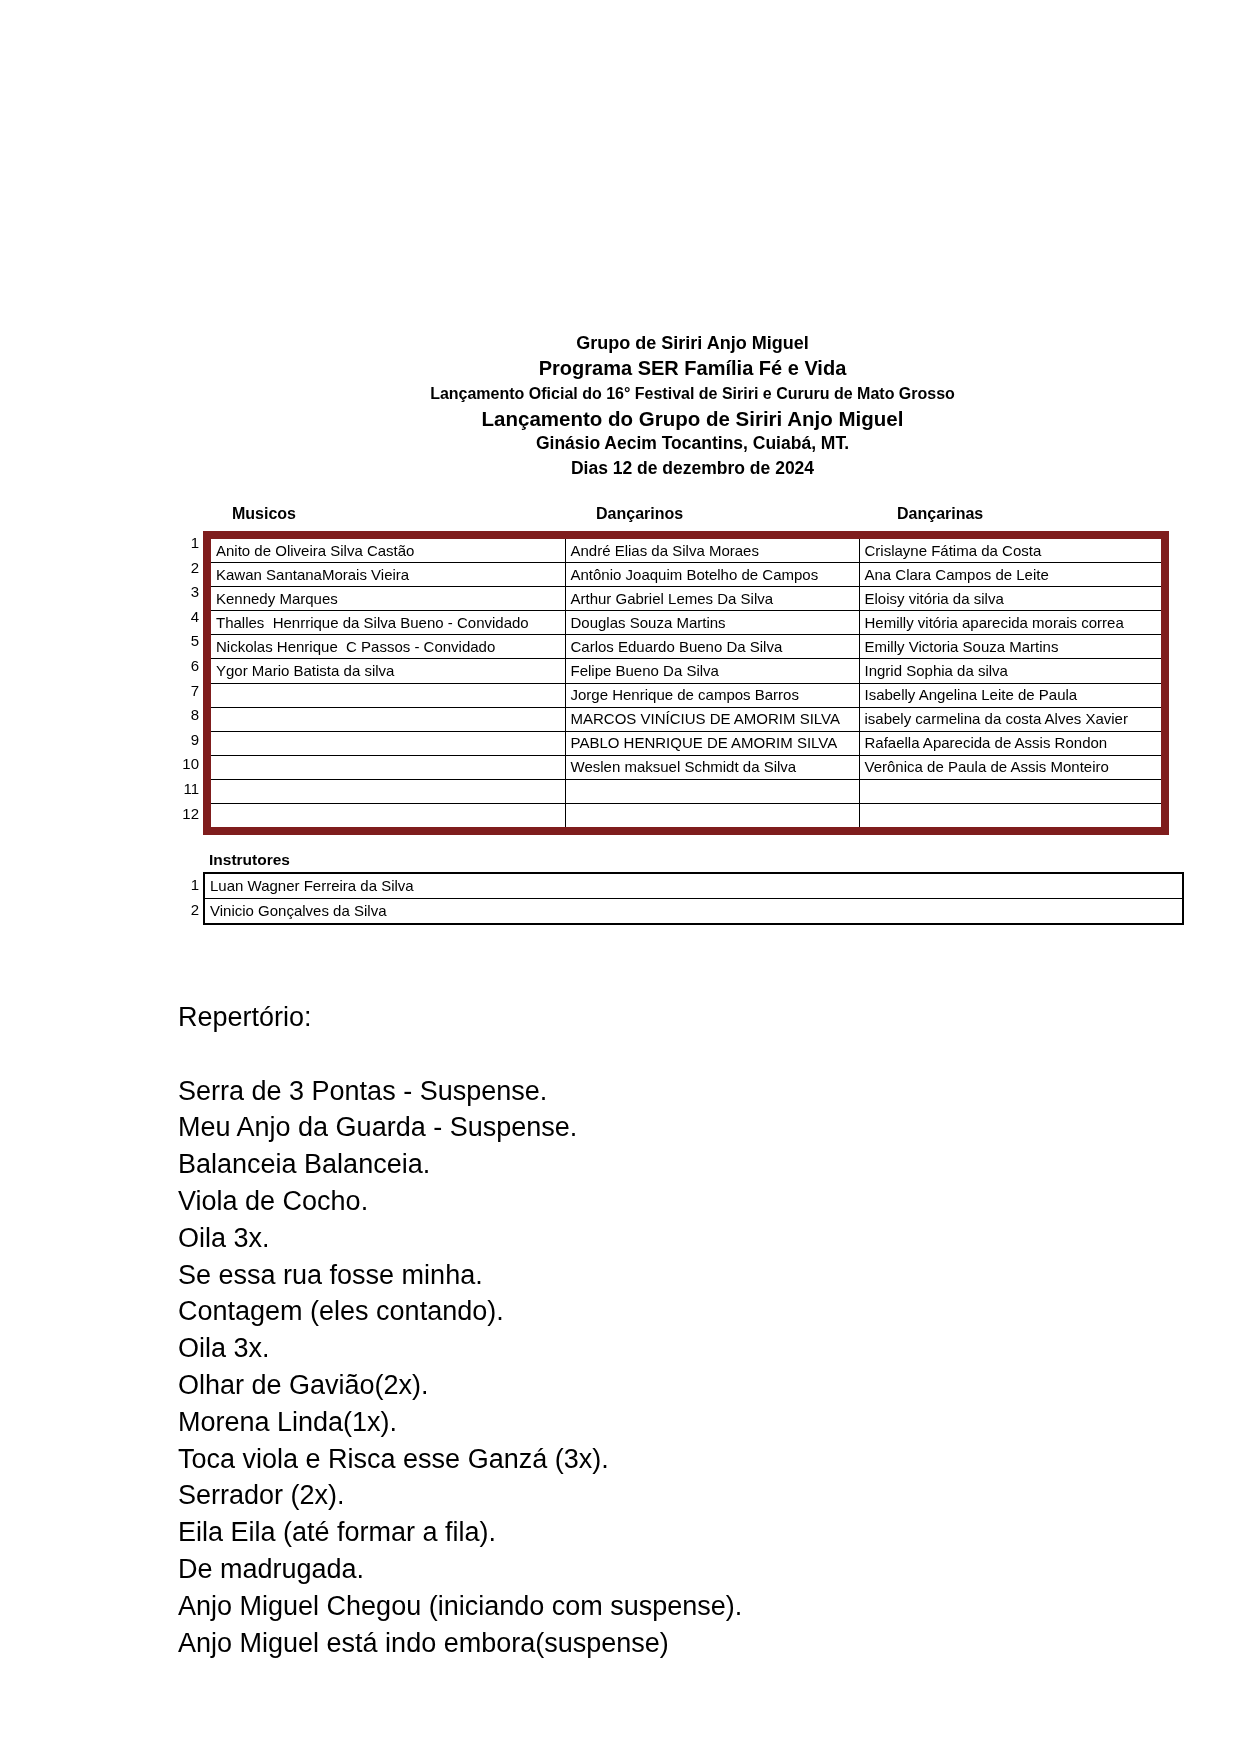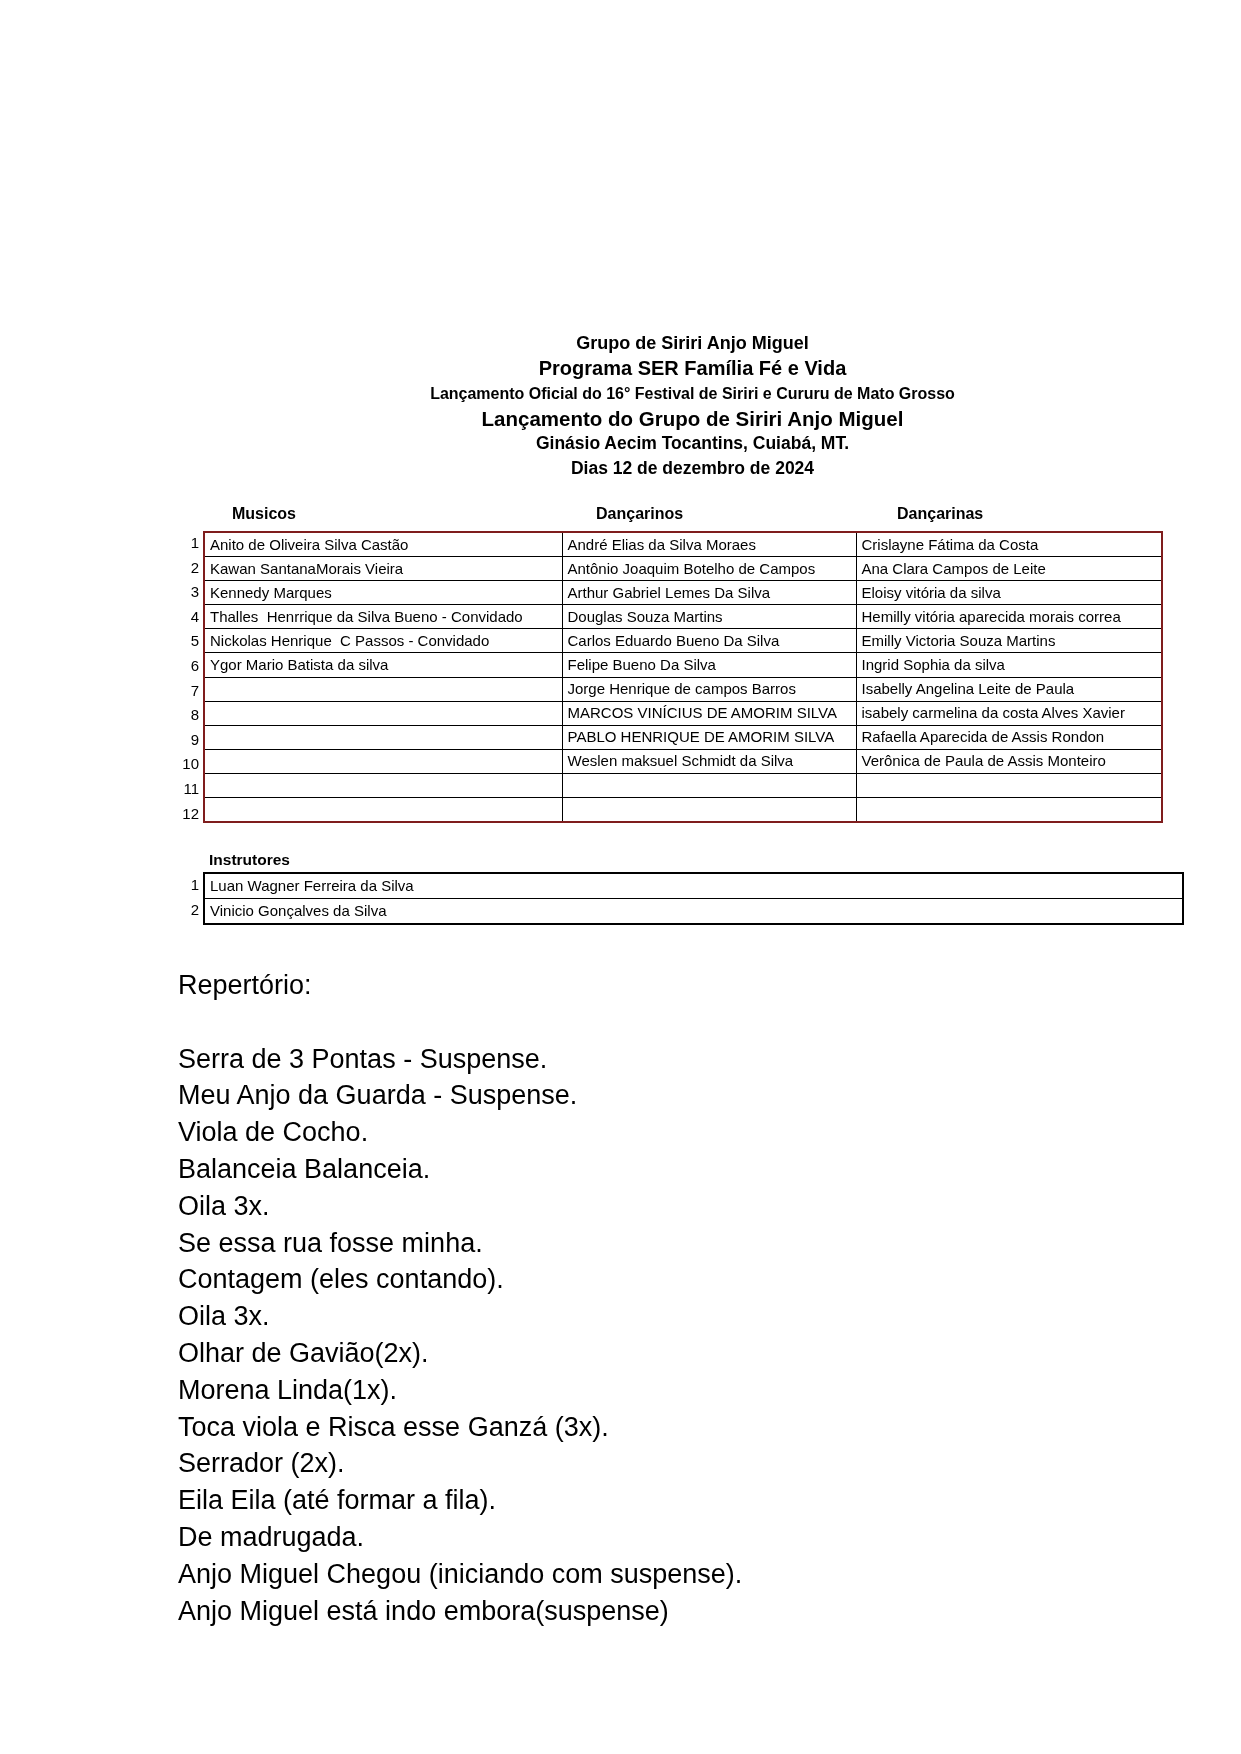--- a/index.html
+++ b/index.html
@@ -39,21 +39,21 @@
   }
   .row-nums > div { height:24.6px; line-height:24.6px; padding-right:2px; }
   .main-nums  { left:159px; top:531px; }
   .instr-nums { left:159px; top:872px; }
   .instr-nums > div { height:25.4px; line-height:25.4px; }
 
   
   table { border-collapse:collapse; table-layout:fixed; }
   .ptable {
     position:absolute; left:203px; top:531px;
-    border:2px solid #7f1d1d;
+    border:8px solid #7f1d1d;
   }
   .ptable td {
     border:1.5px solid #000;
     height:23.1px; padding:0 2px 0 5px;
     font-size:15px; line-height:16px;
     vertical-align:middle;
     overflow:hidden; white-space:pre;
   }
   .col-m  { width:358px; }
   .col-do { width:294px; }
@@ -70,21 +70,21 @@
   }
   .itable td {
     border:1.5px solid #000;
     width:970px; height:23.9px; padding:0 2px 0 5px;
     font-size:15px; line-height:16px;
     vertical-align:middle; white-space:pre; overflow:hidden;margin-top:32px;
   }
 
   
   .repertoire {
-    position:absolute; left:178px; top:967px;
+    position:absolute; left:178px; top:999px;
     font-size:27px; line-height:36.8px;
   }
   .repertoire > div { white-space:nowrap; }
   .rep-gap { height:36.8px; }
 </style>
 </head>
 <body>
 
 <div class="page">
 
@@ -202,22 +202,22 @@
         <td>Vinicio Gonçalves da Silva</td>
       </tr>
     </tbody>
   </table>
 
   <div class="repertoire">
     <div>Repertório:</div>
     <div class="rep-gap"></div>
     <div>Serra de 3 Pontas - Suspense.</div>
     <div>Meu Anjo da Guarda - Suspense.</div>
+    <div>Balanceia Balanceia.</div>
     <div>Viola de Cocho.</div>
-    <div>Balanceia Balanceia.</div>
     <div>Oila 3x.</div>
     <div>Se essa rua fosse minha.</div>
     <div>Contagem (eles contando).</div>
     <div>Oila 3x.</div>
     <div>Olhar de Gavião(2x).</div>
     <div>Morena Linda(1x).</div>
     <div>Toca viola e Risca esse Ganzá (3x).</div>
     <div>Serrador (2x).</div>
     <div>Eila Eila (até formar a fila).</div>
     <div>De madrugada.</div>

